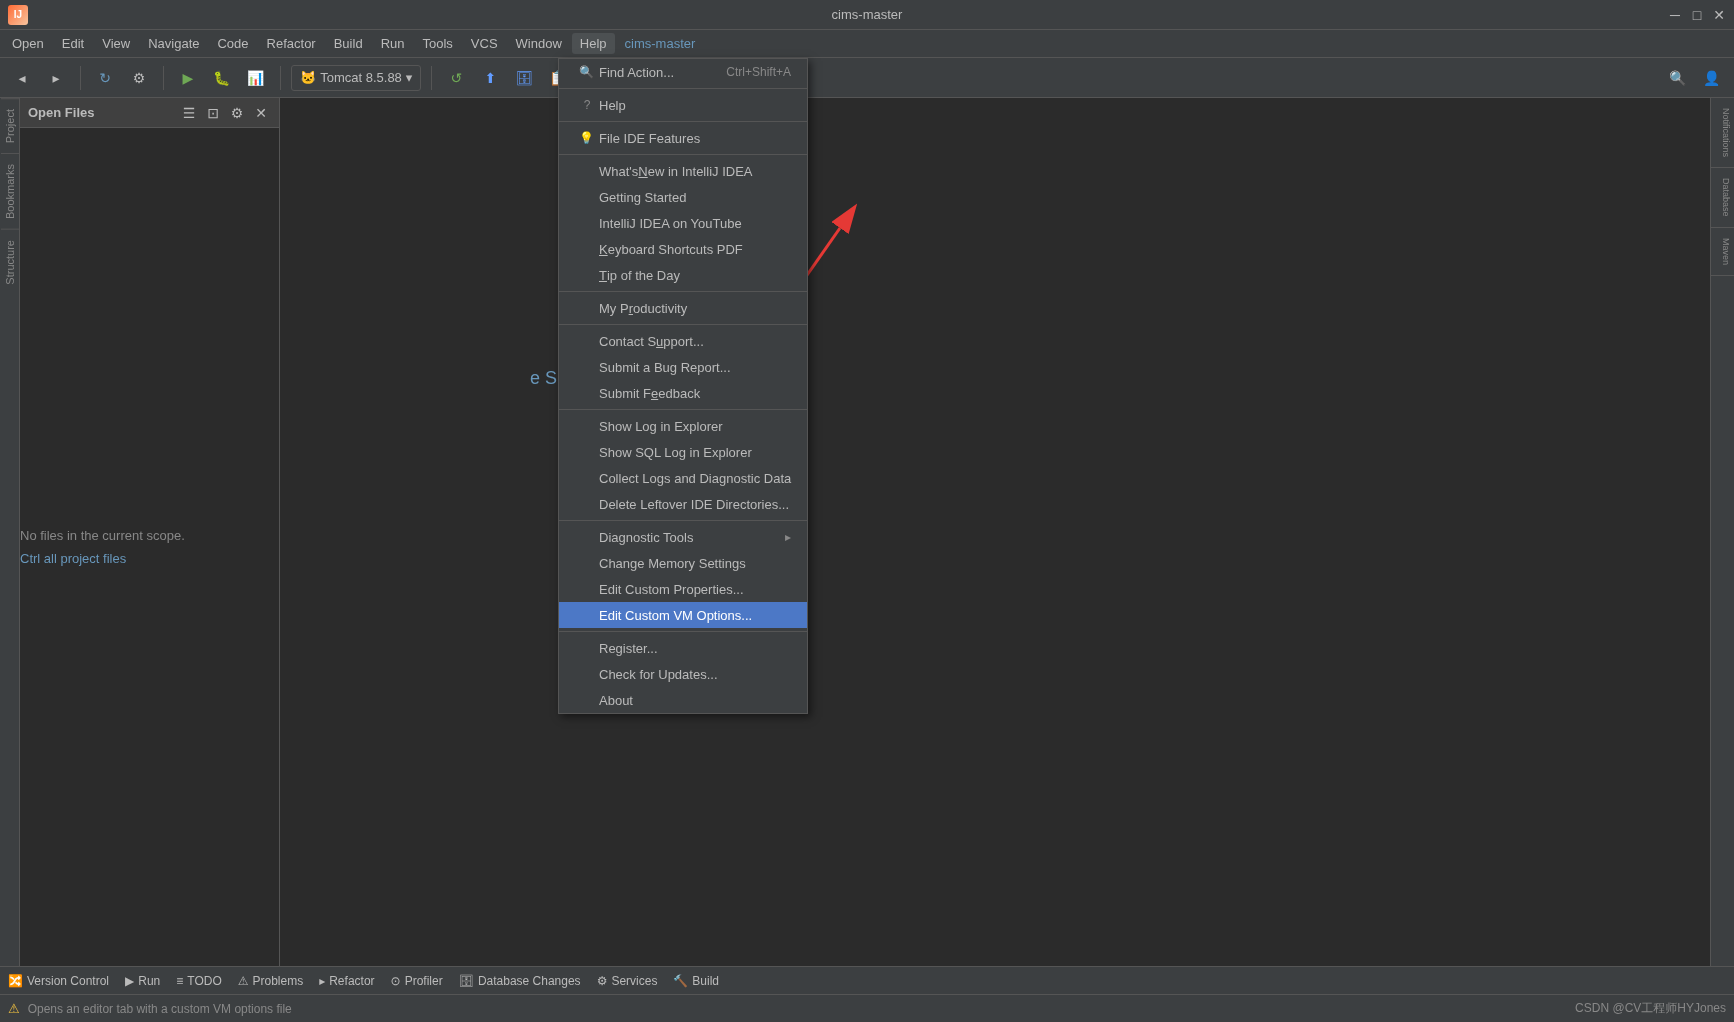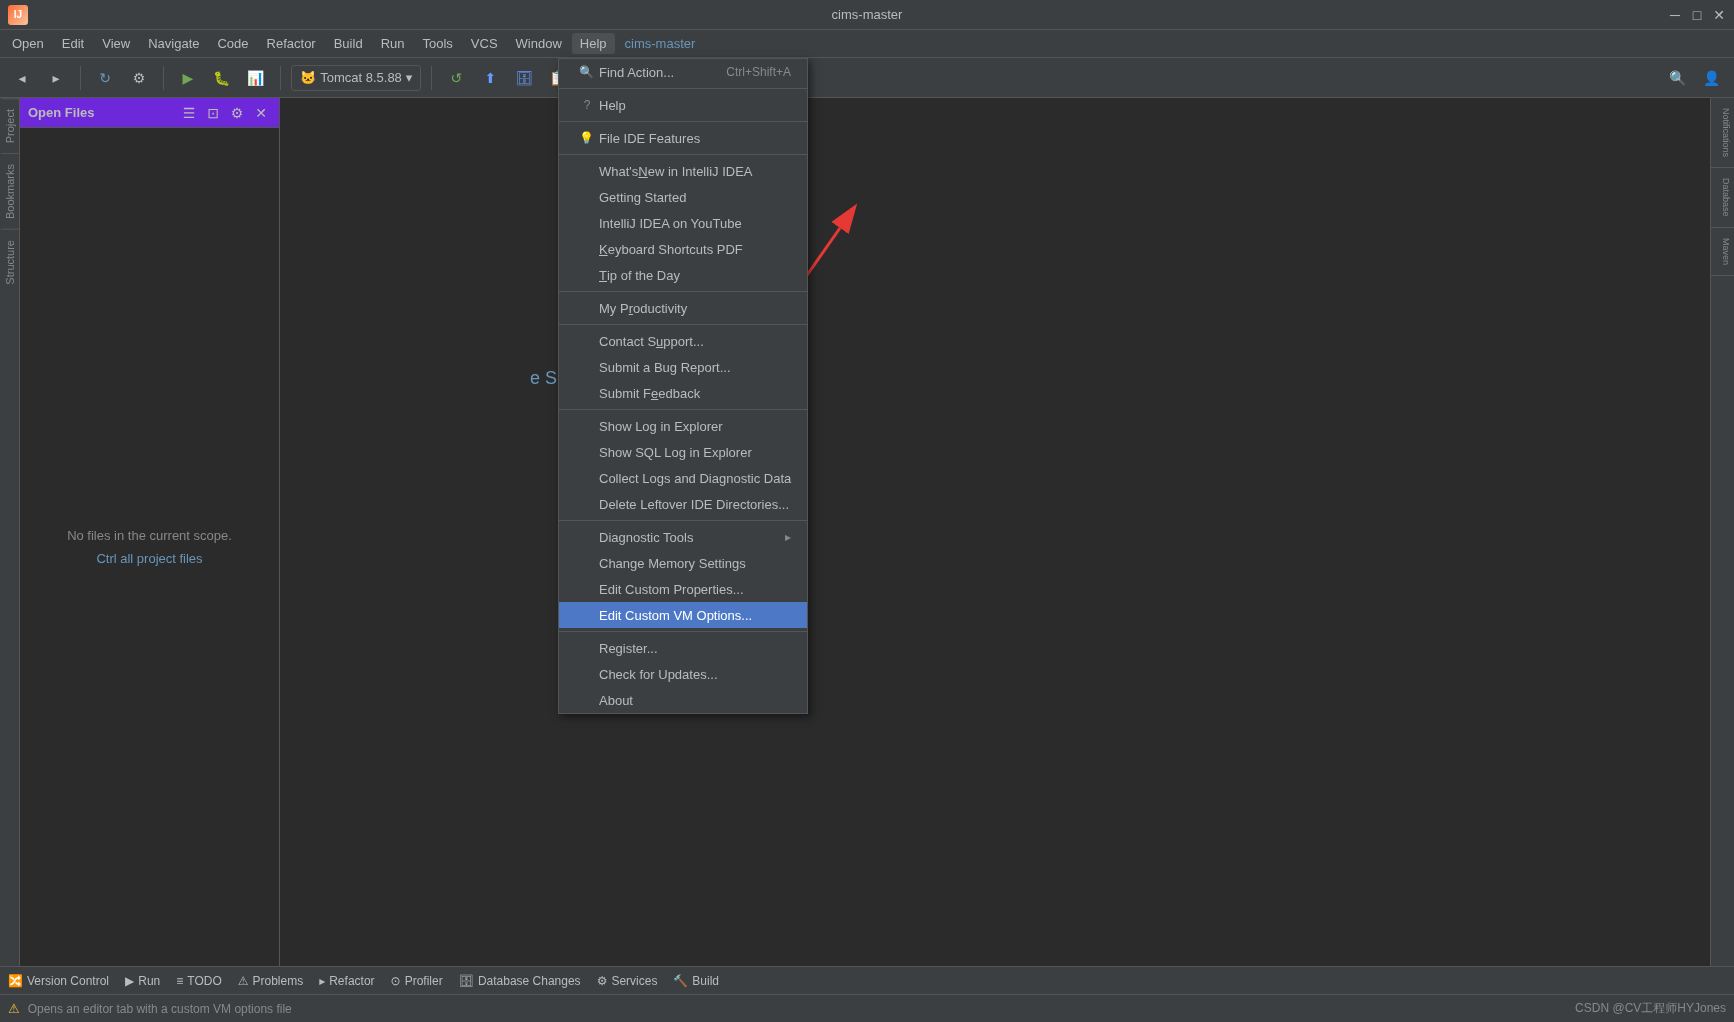--- a/index.html
+++ b/index.html
@@ -154,41 +154,41 @@
     
     #project-panel {
       width: 260px;
       background: #2b2b2b;
       border-right: 1px solid #555;
       display: flex;
       flex-direction: column;
     }
     #project-panel-header {
       height: 30px;
-      background: #6d28d9;
+      background: #404040;
       display: flex;
       align-items: center;
       justify-content: space-between;
       padding: 0 8px;
       border-bottom: 1px solid #555;
     }
     .panel-title {
       color: #bbbbbb;
       font-size: 13px;
       font-weight: bold;
     }
     .panel-header-icons {
       display: flex;
       gap: 4px;
     }
     #project-content {
       flex: 1;
       display: flex;
       flex-direction: column;
-      align-items: center;
+      align-items: flex-start;
       justify-content: center;
       gap: 8px;
       color: #888;
     }
     .show-files-link {
       color: #6897bb;
       cursor: pointer;
       text-decoration: none;
     }
 

